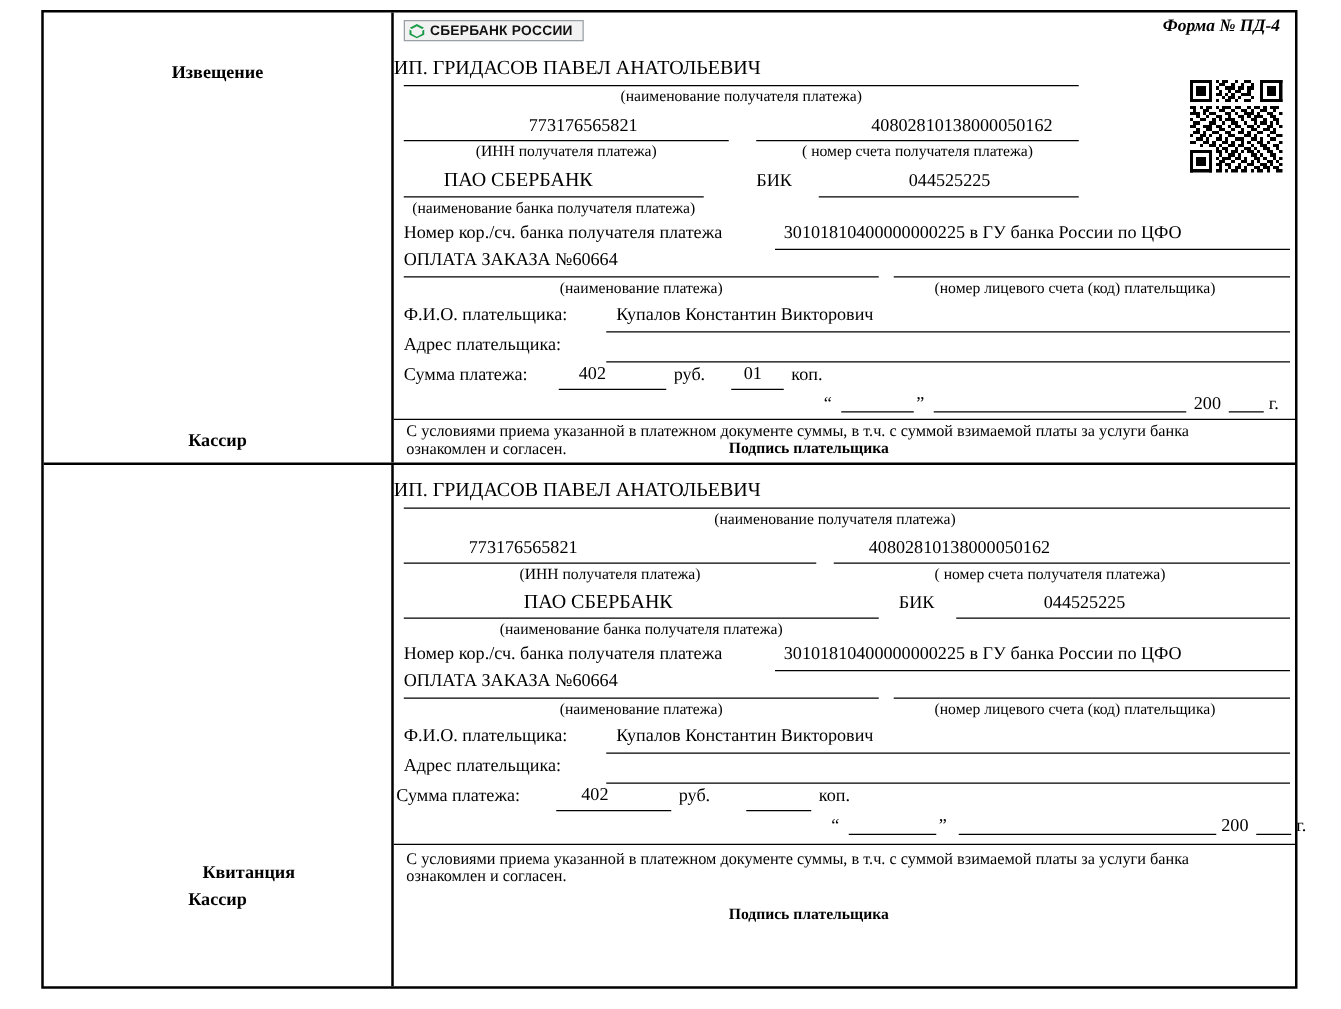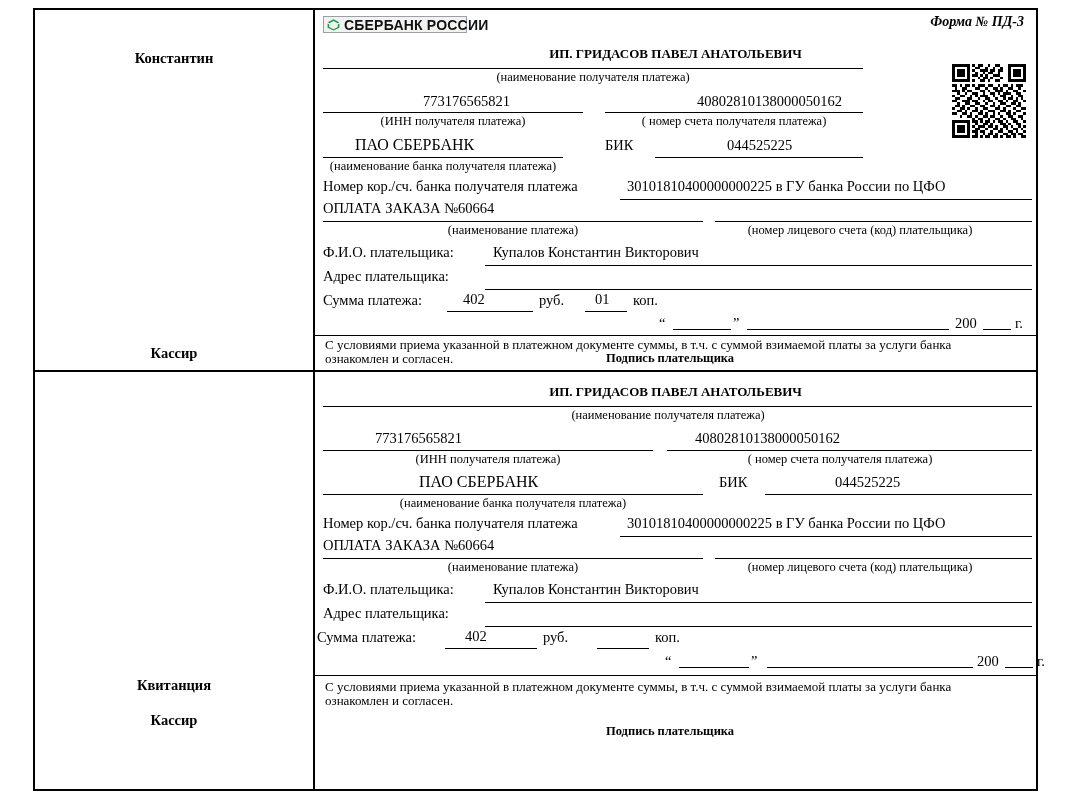--- a/index.html
+++ b/index.html
@@ -69,21 +69,21 @@
     box-sizing: border-box;
   }
   .sber-mark {
     width: 15px;
     height: 13px;
     margin-left: 2px;
     margin-right: 3px;
     flex: 0 0 15px;
   }
   .sber-text {
-    font-size: 14px;
+    font-size: 11px;
     font-weight: bold;
     letter-spacing: 0.2px;
     font-family: "Liberation Sans", sans-serif;
     color: #111;
     white-space: nowrap;
   }
   .form-no {
     position: absolute;
     right: 12px;
     top: 4px;
@@ -98,23 +98,23 @@
     right: 10px;
     top: 54px;
     width: 74px;
     height: 74px;
     background: #fff;
   }
 
   .rcpt {
     position: absolute;
     width: 100%;
-    text-align: center;
-    font-weight: bold;
-    font-size: 13px;
+    text-align: left;
+    font-weight: normal;
+    font-size: 16px;
   }
   .cap {
     position: absolute;
     font-size: 12.5px;
     text-align: center;
   }
   .txt {
     position: absolute;
     font-size: 14.5px;
     white-space: nowrap;
@@ -132,44 +132,43 @@
   .small-terms {
     position: absolute;
     font-size: 13px;
     line-height: 14px;
     font-family: "Liberation Serif", serif;
   }
   .sign {
     position: absolute;
     font-weight: bold;
     font-size: 12.5px;
-    margin-left: 23px;
   }
 </style>
 </head>
 <body>
 
 <div class="page">
 
   <div class="half top">
     <div class="left-col">
-      <div class="lbl-bold" style="top:40px;">Константин</div>
+      <div class="lbl-bold" style="top:40px;">Извещение</div>
       <div class="lbl-bold" style="top:335px;">Кассир</div>
     </div>
     <div class="right-col">
 
       <div class="sber-logo">
         <svg class="sber-mark" viewBox="0 0 15 13">
           <path d="M7.5 1.2 L13.2 4.2 L11.6 5.2 L7.5 3.0 L3.4 5.2 L1.8 4.2 Z" fill="#1a9c49"></path>
           <path d="M1.6 5.6 L3.2 6.5 L3.2 9.0 L7.5 11.3 L11.8 9.0 L11.8 6.5 L13.4 5.6 L13.4 9.8 L7.5 12.6 L1.6 9.8 Z" fill="#1a9c49"></path>
         </svg>
         <span class="sber-text">СБЕРБАНК РОССИИ</span>
       </div>
 
-      <div class="form-no">Форма № ПД-3</div>
+      <div class="form-no">Форма № ПД-4</div>
 
       <svg class="qr" viewBox="0 0 29 29" shape-rendering="crispEdges">
         <rect width="29" height="29" fill="#fff"></rect>
         <g fill="#000">
           <rect x="0" y="0" width="7" height="1"></rect>
             <rect x="0" y="6" width="7" height="1"></rect>
           <rect x="0" y="0" width="1" height="7"></rect>
             <rect x="6" y="0" width="1" height="7"></rect>
           <rect x="2" y="2" width="3" height="3"></rect>
           <rect x="22" y="0" width="7" height="1"></rect>
@@ -441,21 +440,21 @@
       <div class="hl" style="left:0;right:0;top:325px;"></div>
 
       <div class="small-terms" style="left:10px;top:328px;width:660px;">С условиями приема указанной в платежном документе суммы, в т.ч. с суммой взимаемой платы за услуги банка</div>
       <div class="small-terms" style="left:10px;top:342px;width:400px;">ознакомлен и согласен.</div>
       <div class="sign" style="left:268px;top:341px;">Подпись плательщика</div>
     </div>
   </div>
 
   <div class="half bottom">
     <div class="left-col">
-      <div class="lbl-bold" style="top:305px;">Квитанция</div>
+      <div class="lbl-bold" style="top:318px;padding-left:25px;">Квитанция</div>
       <div class="lbl-bold" style="top:340px;">Кассир</div>
     </div>
     <div class="right-col">
 
       <div class="rcpt" style="top:12px;left:0;">ИП. ГРИДАСОВ ПАВЕЛ АНАТОЛЬЕВИЧ</div>
       <div class="hl" style="left:8px;right:4px;top:34px;"></div>
       <div class="cap" style="left:8px;right:4px;top:36px;width:690px;">(наименование получателя платежа)</div>
 
       <div class="val" style="left:60px;top:58px;">773176565821</div>
       <div class="hl" style="left:8px;width:330px;top:78px;"></div>

